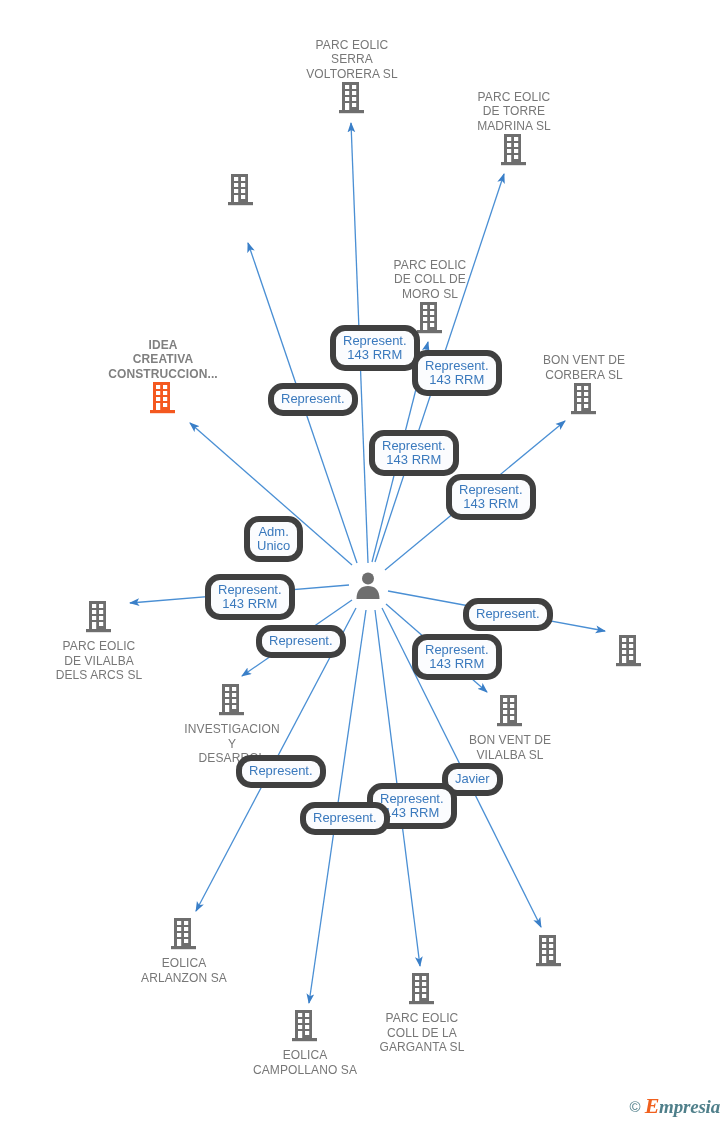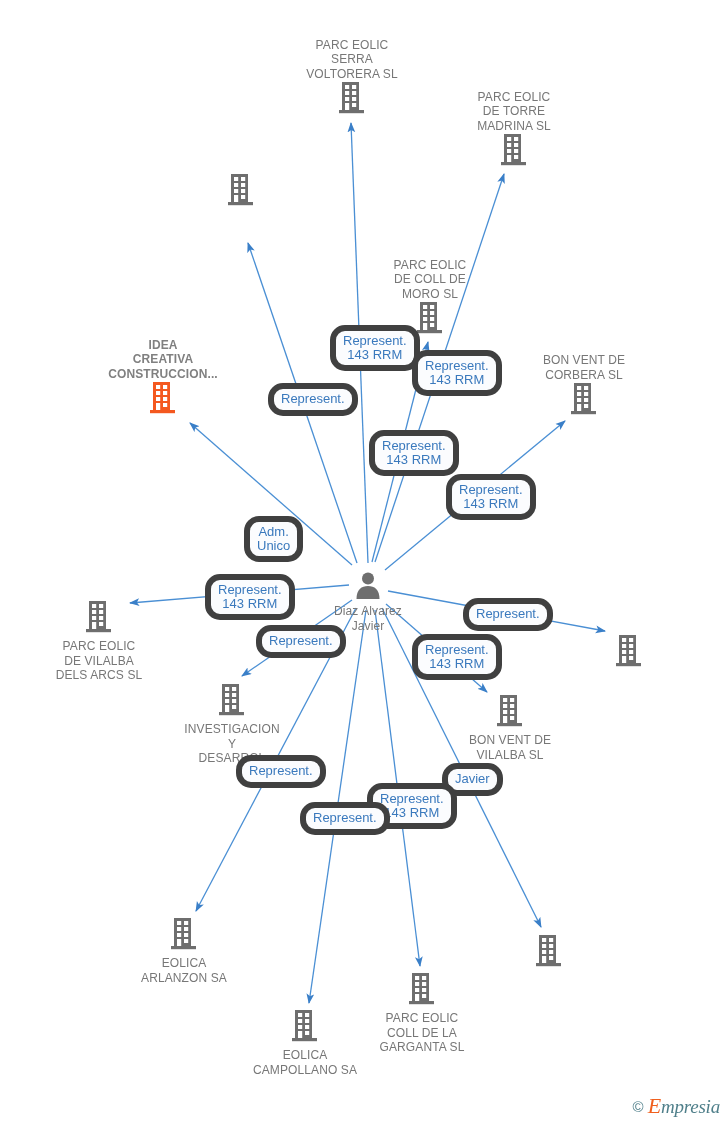--- a/index.html
+++ b/index.html
@@ -74,20 +74,21 @@
   .wm-c {
     color: #4f7f8a;
     font-size: 15px;
   }
   .wm-text {
     font-family: "Liberation Serif", serif;
     font-style: italic;
     font-size: 19px;
     color: #4f7f8a;
     letter-spacing: -0.2px;
+    font-weight: bold;
   }
   .wm-text .wm-e {
     color: #f0601e;
     font-size: 22px;
   }
 </style>
 </head>
 <body>
 
 <div id="graph-root">
@@ -340,22 +341,20 @@
             <rect x="15" y="22" width="4.2" height="4" fill="#ffffff"></rect>
           </svg></span>
         <div class="node-label">EOLICA
 CAMPOLLANO SA</div>
       </div>
       <div class="node above" style="left: 368px; top: 570px;">
         <span class="node-icon"><svg width="30" height="30" viewBox="0 0 30 30" xmlns="http://www.w3.org/2000/svg">
             <circle cx="15" cy="8.5" r="6" fill="#6e6e6e"></circle>
             <path d="M3.5,29 C3.5,19.5 8.5,16 15,16 C21.5,16 26.5,19.5 26.5,29 Z" fill="#6e6e6e"></path>
           </svg></span>
-        <div class="node-label">Diaz Alvarez
-Javier</div>
       </div>
     </div>
   <div id="labels-layer">
       <div class="edge-label" style="left: 330px; top: 325px; min-width: 60px;">Represent.
 143 RRM</div>
       <div class="edge-label" style="left: 412px; top: 350px; min-width: 62px;">Represent.
 143 RRM</div>
       <div class="edge-label" style="left: 268px; top: 383px; min-width: 70px;">Represent.</div>
       <div class="edge-label" style="left: 369px; top: 430px; min-width: 62px;">Represent.
 143 RRM</div>

